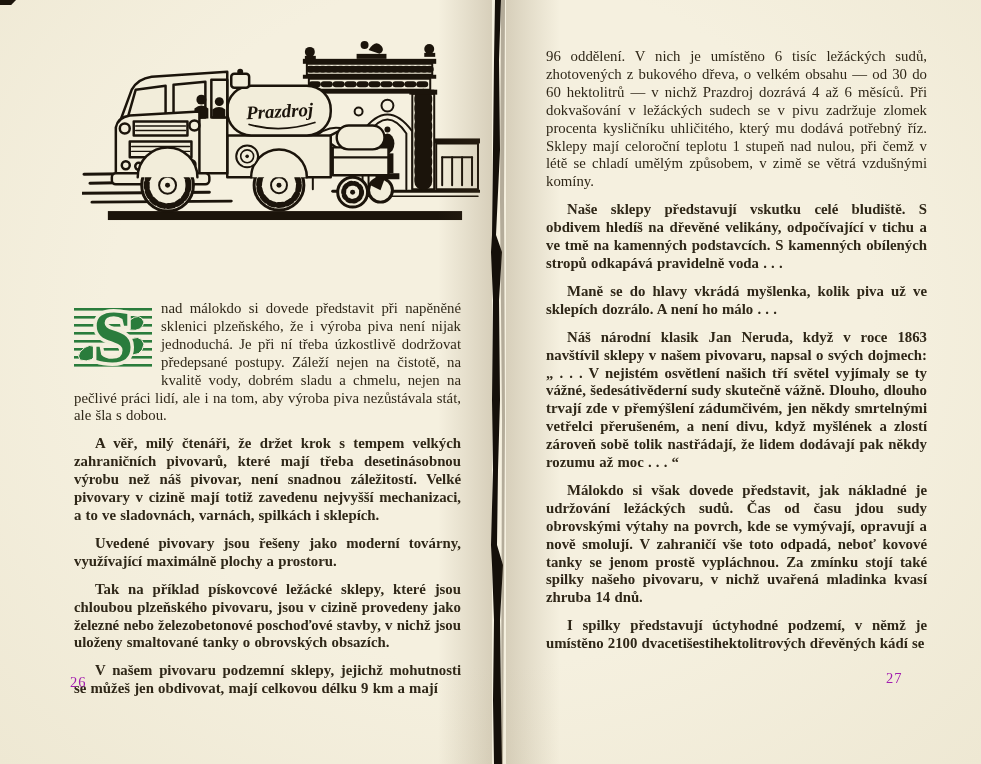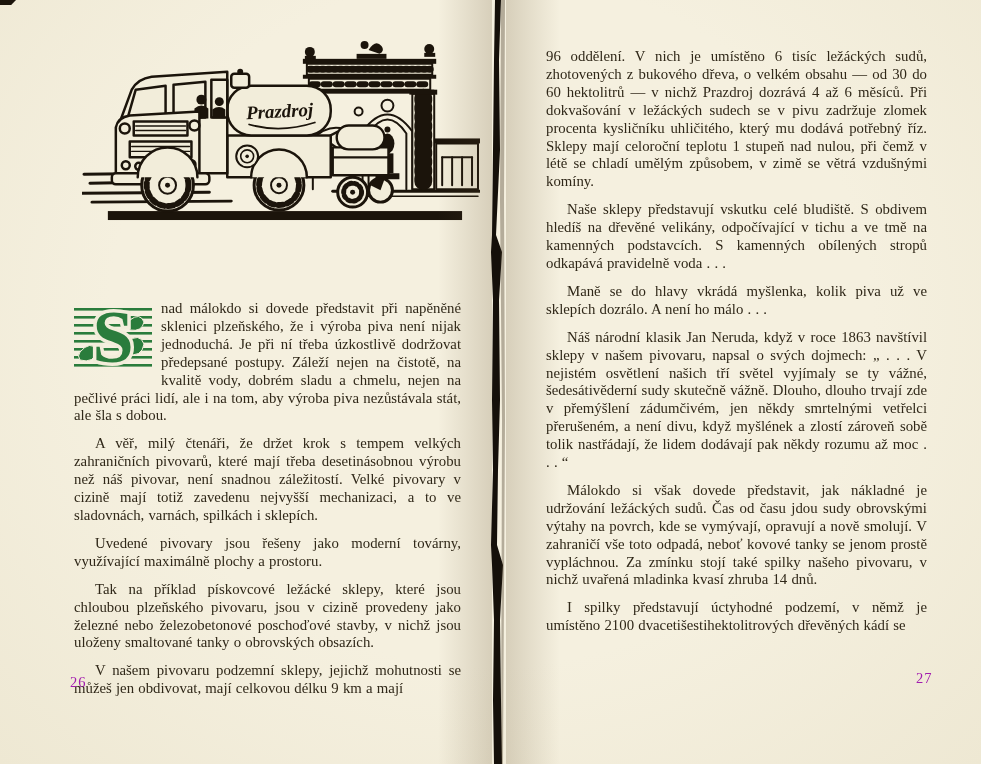--- a/index.html
+++ b/index.html
@@ -20,30 +20,30 @@
   .gutter-line{position:absolute;left:488px;top:0;width:18px;height:100%;}
   .gutter-line svg{display:block;width:100%;height:100%;}
   
   .illustration{position:absolute;left:82px;top:28px;width:398px;height:208px;}
   .left-text{position:absolute;left:64px;top:290px;width:407px;}
   .right-text{position:absolute;left:536px;top:38px;width:401px;}
   .para{
     margin:10px;font-size:14.8px;line-height:17.9px;text-align:justify;
     word-spacing:.5px;hyphens:auto;
   }
-  .para.indent{text-indent:21px;}
+  .para.indent{text-indent:21px;font-weight:bold;}
   .dropcap{
     float:left;width:78px;height:70px;margin:2px 9px 0 0;
   }
   .dropcap svg{display:block;width:100%;height:100%;}
   .page-number{
     position:absolute;font-size:14.5px;letter-spacing:1px;color:#a21caf;
   }
   .page-number.pn-left{left:70px;top:674px;}
-  .page-number.pn-right{left:916px;top:670px;text-align:center;}
+  .page-number.pn-right{left:886px;top:670px;text-align:center;}
 </style>
 </head>
 <body>
 
 <div class="spread">
 
   <div class="corner-mark"></div>
 
   <div class="illustration">
     <svg viewBox="0 0 400 208" xmlns="http://www.w3.org/2000/svg">

